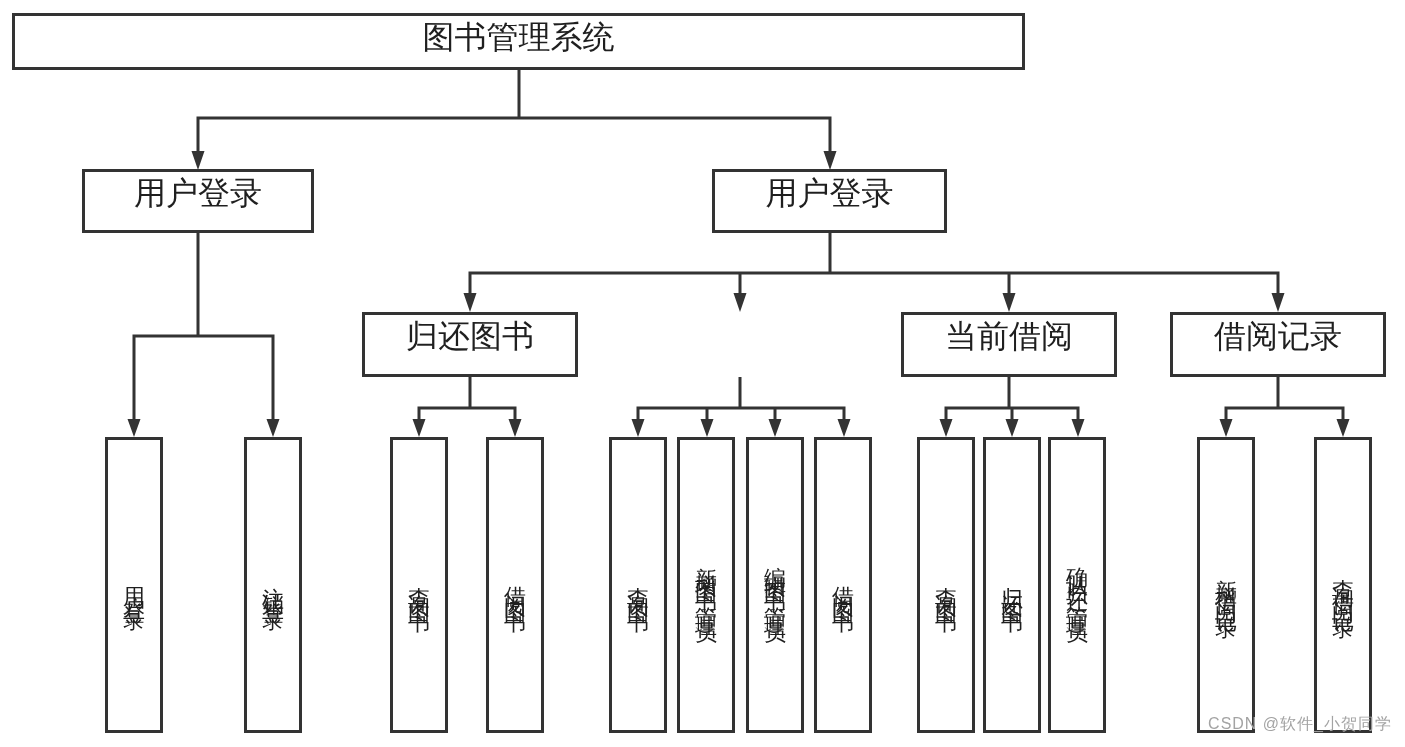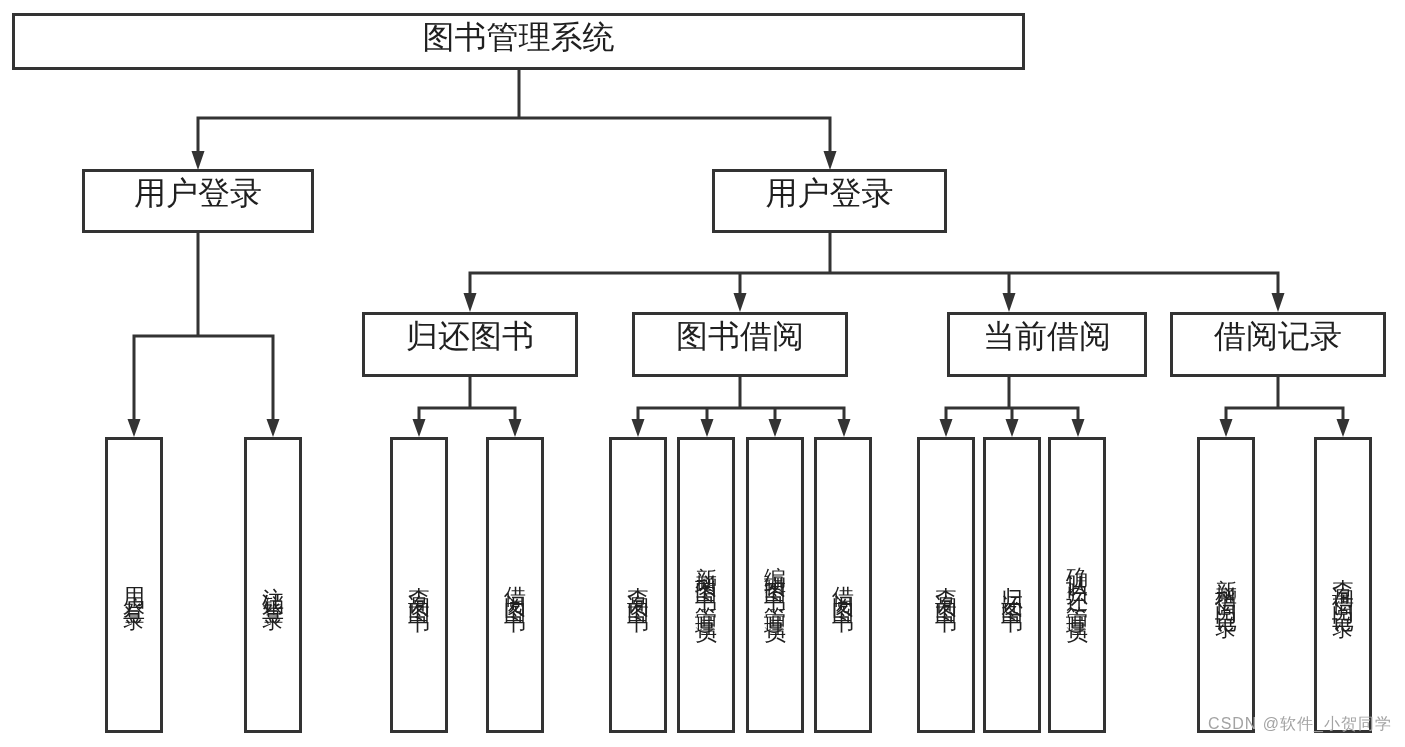--- a/index.html
+++ b/index.html
@@ -119,24 +119,21 @@
   <div class="node" style="left:82px;top:169px;width:232px;height:64px">
     <span>用户登录</span>
   </div>
   <div class="node" style="left:712px;top:169px;width:235px;height:64px">
     <span>用户登录</span>
   </div>
 
   <div class="node" style="left:362px;top:312px;width:216px;height:65px">
     <span>归还图书</span>
   </div>
-  <div class="node" style="left:632px;top:312px;width:216px;height:65px">
-    <span>图书借阅</span>
-  </div>
-  <div class="node" style="left:947px;top:312px;width:200px;height:65px">
+  <div class="node" style="left:901px;top:312px;width:216px;height:65px">
     <span>当前借阅</span>
   </div>
   <div class="node" style="left:1170px;top:312px;width:216px;height:65px">
     <span>借阅记录</span>
   </div>
 
   <div class="leaf" style="left:105px">
     <span>用户登录</span>
   </div>
   <div class="leaf" style="left:244px">

